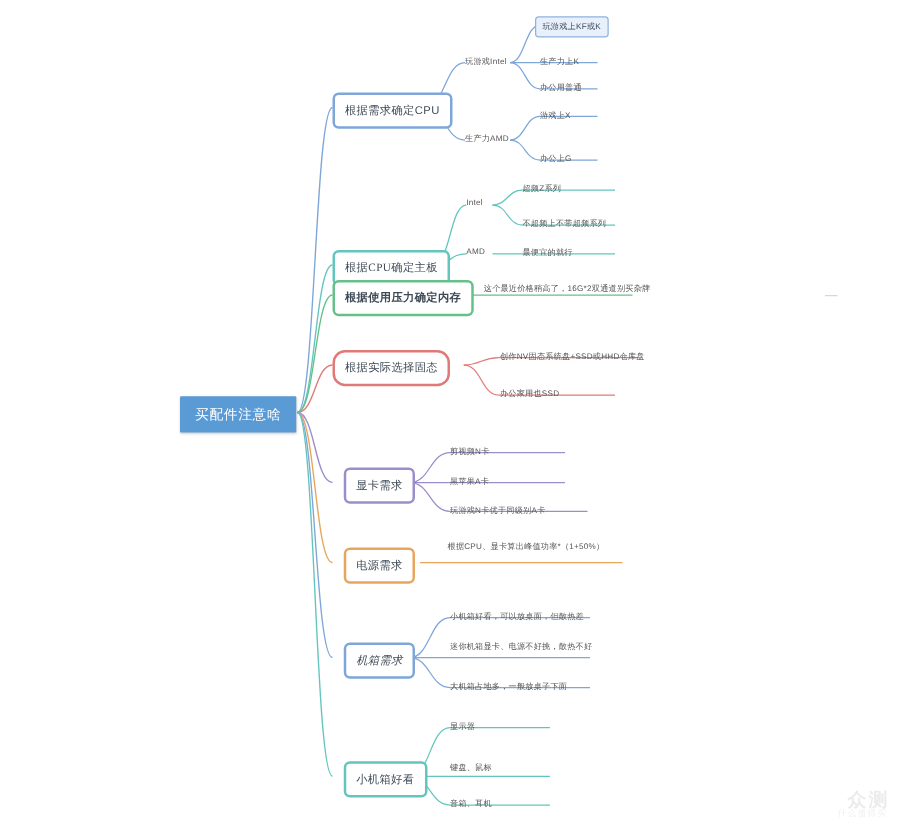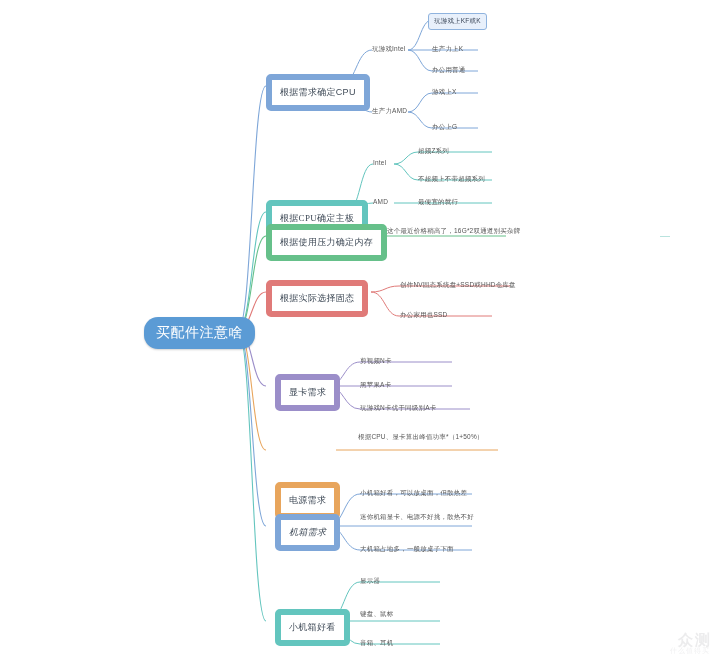--- a/index.html
+++ b/index.html
@@ -17,41 +17,41 @@
     position:absolute;
     box-sizing:border-box;
     white-space:nowrap;
     display:flex;align-items:center;justify-content:center;
   }
 
   
   .root{
     background:#5b9bd5;
     color:#ffffff;
-    border-radius:14px;
-    font-size:14px;
+    border-radius:1px;
+    font-size:11px;
     letter-spacing:.5px;
     padding:7px 12px;
     box-shadow:0 1px 2px rgba(0,0,0,.18);
   }
 
   
   .l1{
-    border:6px solid #14532d;
+    border:2px solid #14532d;
     border-radius:5px;
     background:#ffffff;
     font-size:9px;
     padding:6px 8px;
     color:#444;
     letter-spacing:.3px;
   }
   .l1.blue{border-color:#7ea6d8;color:#3f4a57;}
   .l1.teal{border-color:#63c5be;color:#3f4a57;font-family:Liberation Serif, serif;}
-  .l1.green{border-color:#66c08a;color:#3f4a57;}
-  .l1.red{border-color:#e07a78;color:#3f4a57;}
+  .l1.green{border-color:#66c08a;color:#3f4a57;font-weight:bold;}
+  .l1.red{border-color:#e07a78;color:#3f4a57;border-radius:10px;}
   .l1.purple{border-color:#9b8ec9;color:#3f4a57;}
   .l1.orange{border-color:#e8a55c;color:#3f4a57;}
 
   
   .leaf{
     font-size:6.5px;
     color:#555;
     letter-spacing:.2px;
     background:transparent;
     padding:1px 2px;
@@ -174,21 +174,21 @@
   <div class="node l1 blue" style="left:266px;top:74px;">根据需求确定CPU</div>
 
   <div class="node l1 teal" style="left:266px;top:200px;">根据CPU确定主板</div>
 
   <div class="node l1 green" style="left:266px;top:224px;">根据使用压力确定内存</div>
 
   <div class="node l1 red" style="left:266px;top:280px;">根据实际选择固态</div>
 
   <div class="node l1 purple" style="left:275px;top:374px;">显卡需求</div>
 
-  <div class="node l1 orange" style="left:275px;top:438px;margin-top:44px;">电源需求</div>
+  <div class="node l1 orange" style="left:275px;top:438px;">电源需求</div>
 
   <div class="node l1 blue" style="left:275px;top:514px;font-style:italic;">机箱需求</div>
 
   <div class="node l1 teal" style="left:275px;top:609px;">小机箱好看</div>
 
   <div class="node leaf" style="left:370px;top:44px;">玩游戏Intel</div>
   <div class="node leaf" style="left:370px;top:106px;">生产力AMD</div>
 
   <div class="node leaf boxed" style="left:428px;top:13px;">玩游戏上KF或K</div>
   <div class="node leaf" style="left:430px;top:44px;">生产力上K</div>

